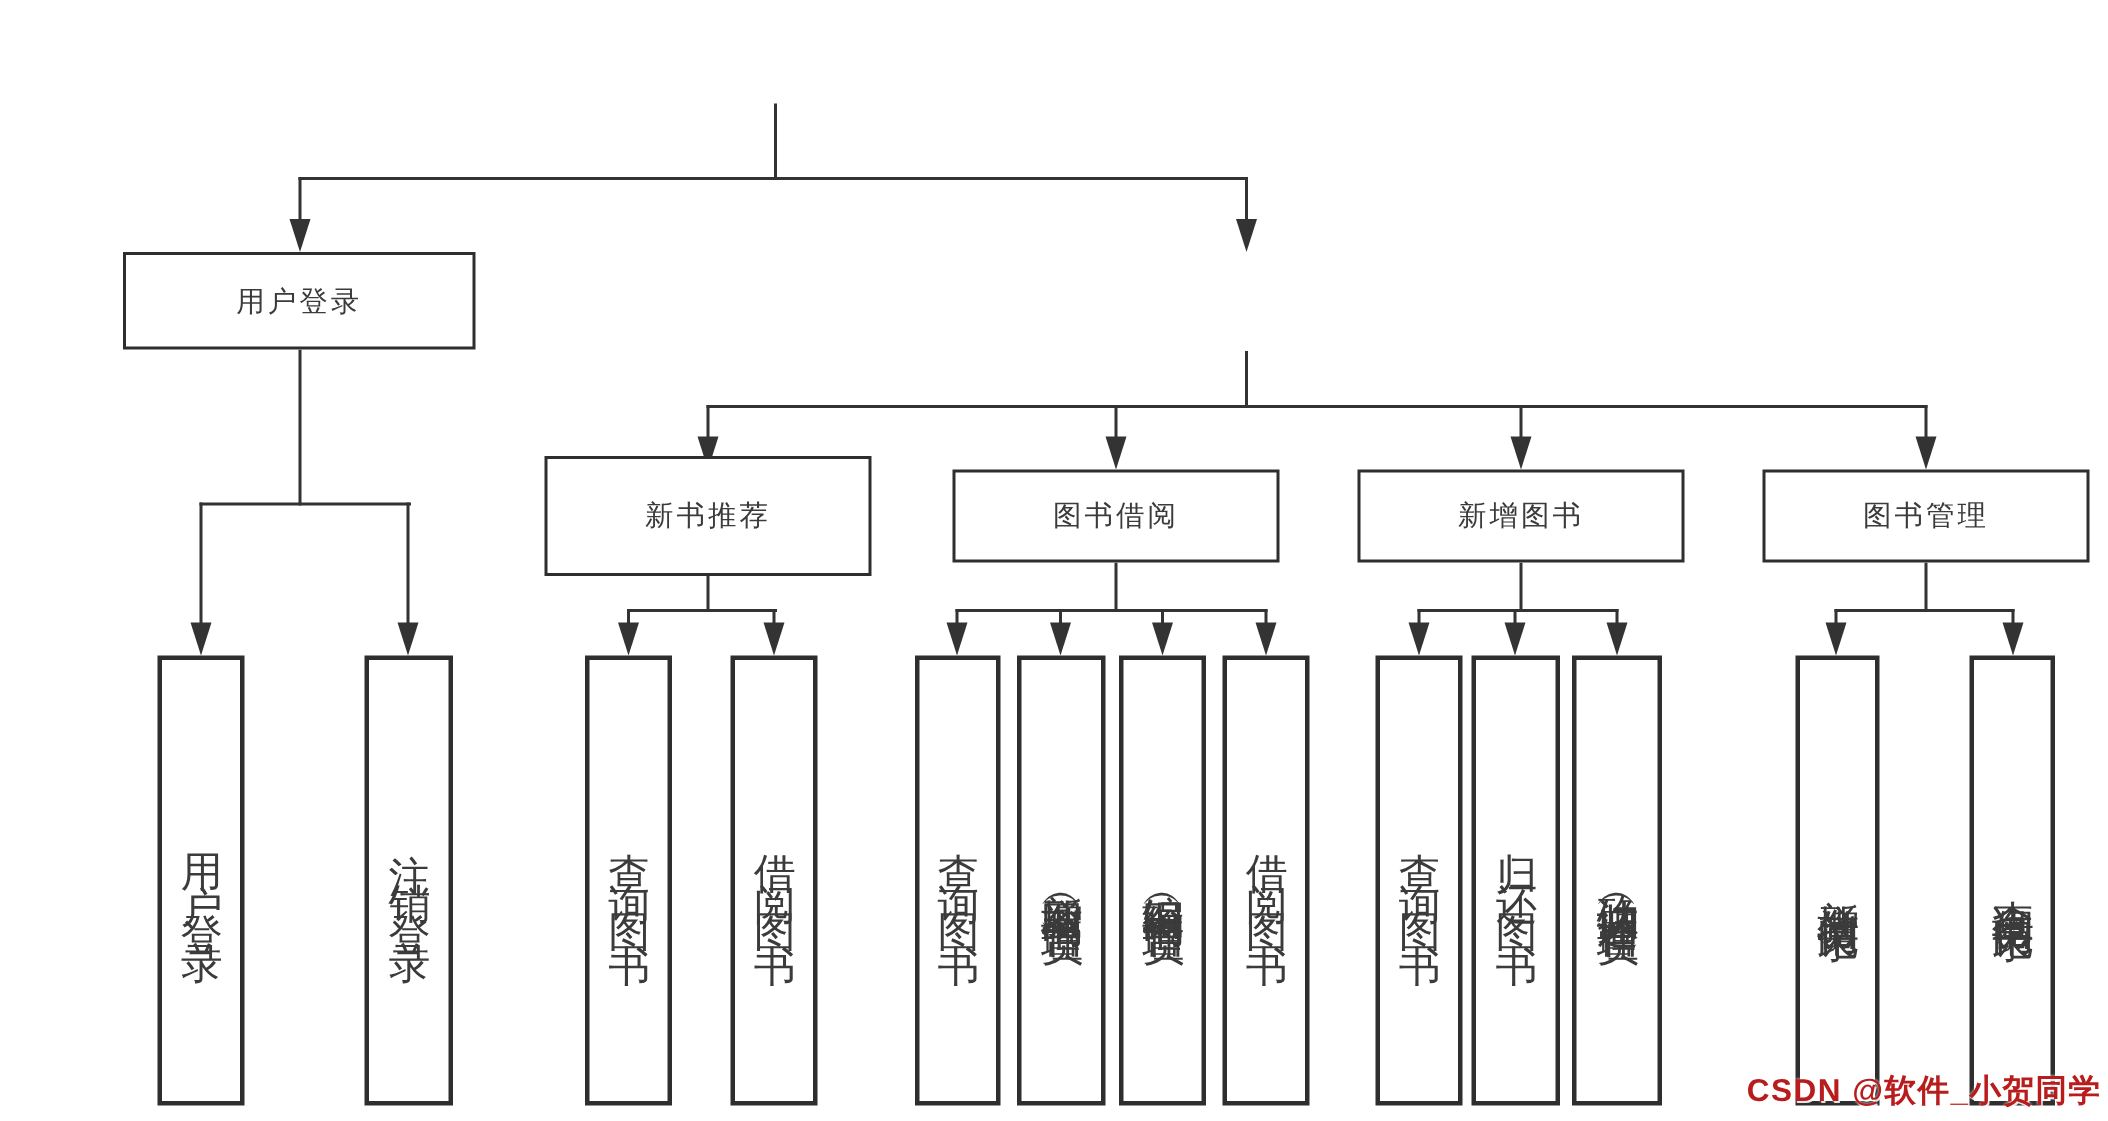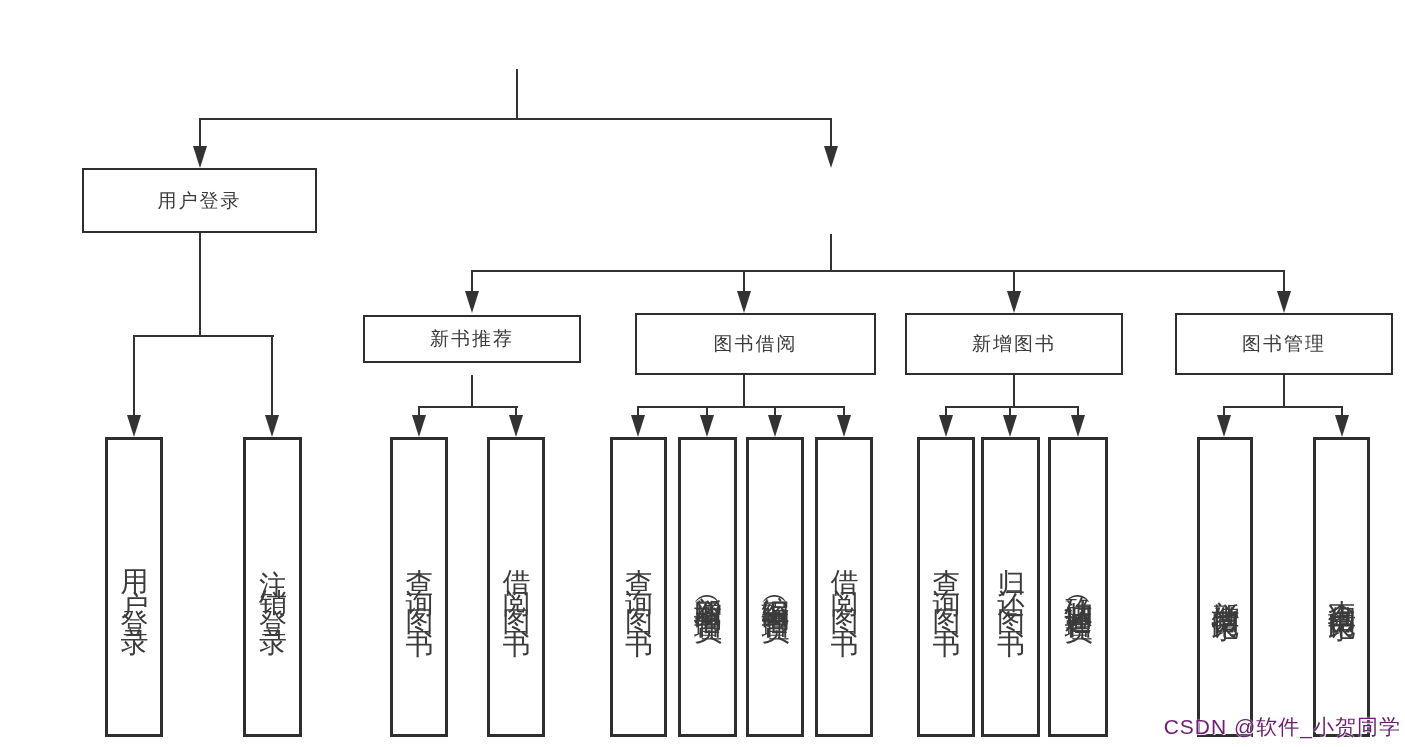--- a/index.html
+++ b/index.html
@@ -23,22 +23,23 @@
   .vline,.hline{position:absolute;background:#333333;z-index:1;}
   .vline{width:2px;}
   .hline{height:2px;}
   .arr{
     position:absolute;width:0;height:0;z-index:1;
     border-left:7px solid transparent;border-right:7px solid transparent;
     border-top:22px solid #333333;
   }
   .watermark{
     position:absolute;right:4px;bottom:6px;z-index:5;
-    font-size:21px;color:#701a75;letter-spacing:1px;
+    font-size:21px;color:#b91c1c;letter-spacing:1px;
     text-shadow:0 0 2px #ffffff,1px 1px 0 rgba(255,255,255,.85);
+    font-weight:bold;
   }
 </style>
 </head>
 <body>
 
 <div id="stage">
 
 
   <div class="vline" style="left:516px;top:69px;height:50px"></div>
   <div class="hline" style="left:199px;top:118px;width:633px"></div>
@@ -62,24 +63,24 @@
   <div class="hline" style="left:471px;top:270px;width:814px"></div>
   <div class="vline" style="left:471px;top:270px;height:23px"></div>
   <div class="arr" style="left:465px;top:291px"></div>
   <div class="vline" style="left:743px;top:270px;height:23px"></div>
   <div class="arr" style="left:737px;top:291px"></div>
   <div class="vline" style="left:1013px;top:270px;height:23px"></div>
   <div class="arr" style="left:1007px;top:291px"></div>
   <div class="vline" style="left:1283px;top:270px;height:23px"></div>
   <div class="arr" style="left:1277px;top:291px"></div>
 
-  <div class="box hbox" style="left:363px;top:315px;width:218px;height:48px">
+  <div class="box hbox" style="left:363px;top:304px;width:218px;height:80px">
     <span>新书推荐</span>
   </div>
-  <div class="box hbox" style="left:635px;top:313px;width:241px;height:62px">
+  <div class="box hbox" style="left:635px;top:313px;width:218px;height:62px">
     <span>图书借阅</span>
   </div>
   <div class="box hbox" style="left:905px;top:313px;width:218px;height:62px">
     <span>新增图书</span>
   </div>
   <div class="box hbox" style="left:1175px;top:313px;width:218px;height:62px">
     <span>图书管理</span>
   </div>
 
   <div class="vline" style="left:471px;top:375px;height:33px"></div>

